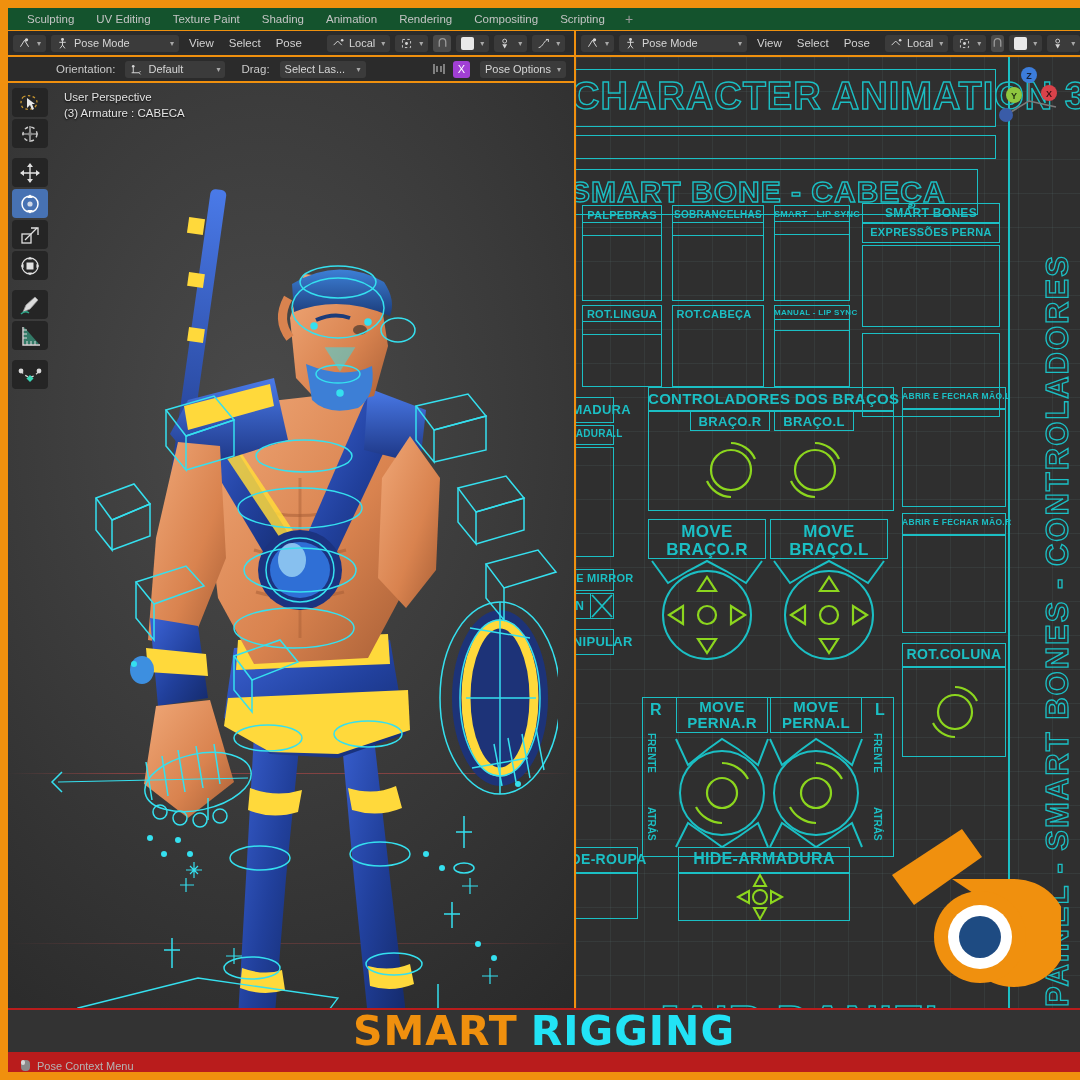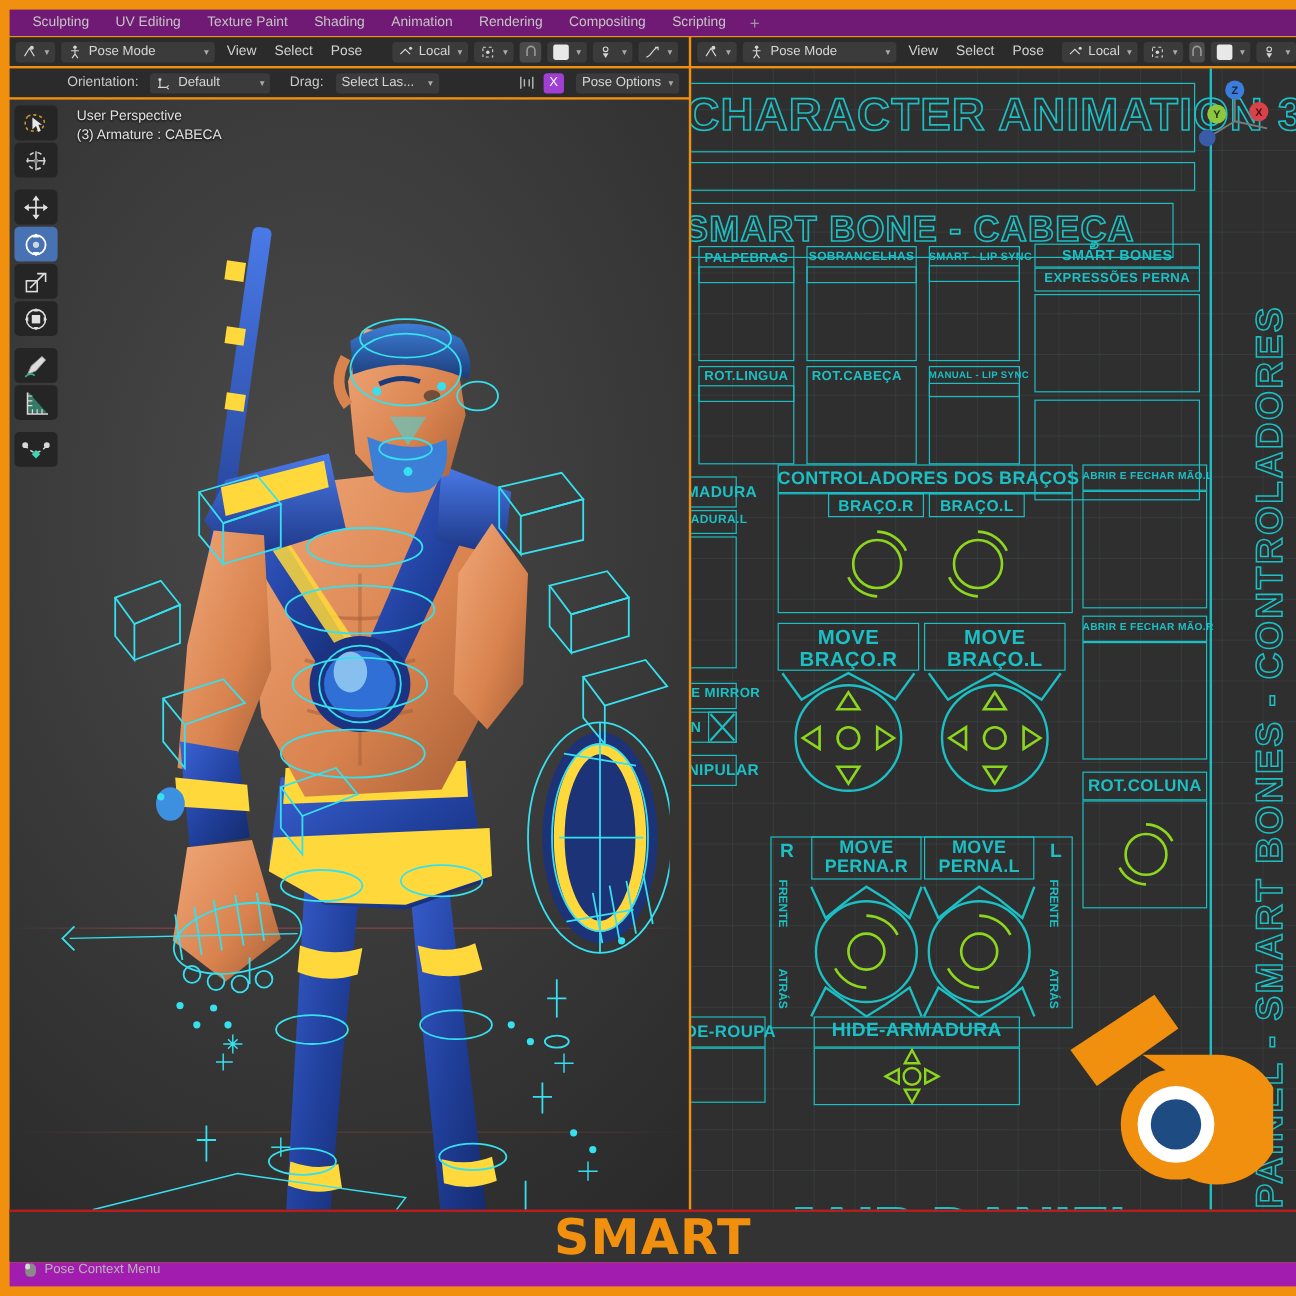--- a/index.html
+++ b/index.html
@@ -14,21 +14,21 @@
     left: 0; top: 0;
     width: 1080px; height: 1080px;
     background: #f0900e;
     overflow: hidden;
   }
 
   
   .topbar {
     position: absolute; left: 8px; top: 8px;
     width: 1072px; height: 22px;
-    background: #701a75;
+    background: #14532d;
     display: flex; align-items: center;
     padding-left: 8px;
     gap: 0px;
   }
   .topbar .tab {
     color: #c4c4c4; font-size: 11.5px;
     padding: 0 11px; line-height: 22px;
     white-space: nowrap;
   }
   .topbar .tab.plus { color: #9a9a9a; font-size: 14px; padding: 0 9px; }
@@ -163,22 +163,22 @@
     font-size: 41px; font-weight: 900; letter-spacing: 1px;
     font-family: "DejaVu Sans", sans-serif;
   }
   .banner .w1 { color: #f0900e; }
   .banner .w2 { color: #22e3f5; }
 
   
   .statusbar {
     position: absolute; left: 8px; top: 1052px;
     width: 1072px; height: 20px;
-    background: #a21caf;
-    display: flex; align-items: flex-start; gap: 6px;
+    background: #b91c1c;
+    display: flex; align-items: flex-end; gap: 6px;
     padding-left: 12px;
   }
   .statusbar .st { color: #b5b5b5; font-size: 11px; }
 
   
   .blogo { position: absolute; left: 855px; top: 812px; width: 205px; height: 200px; }
 </style>
 </head>
 <body>
 
@@ -791,20 +791,21 @@
       <path d="M36 62 L106 16 L126 44 L58 92 Z" fill="#f0900e"></path>
       <path d="M96 66 h62 a54 54 0 1 1 -54 54 a54 54 0 0 1 16 -38 Z" fill="#f0900e"></path>
       <circle cx="124" cy="124" r="46" fill="#f0900e"></circle>
       <circle cx="124" cy="124" r="32" fill="#ffffff"></circle>
       <circle cx="124" cy="124" r="21" fill="#1e4b82"></circle>
     </svg>
   </div>
 
   <div class="banner">
     <span class="word w1">SMART</span>
+    <span class="word w2">RIGGING</span>
   </div>
 
   <div class="statusbar">
     <svg width="11" height="13" viewBox="0 0 11 13">
       <rect x="1" y="1" width="9" height="11" rx="4" fill="#8a8a8a"></rect>
       <rect x="1" y="1" width="4" height="5" rx="2" fill="#d6d6d6"></rect>
     </svg>
     <span class="st">Pose Context Menu</span>
   </div>
 

